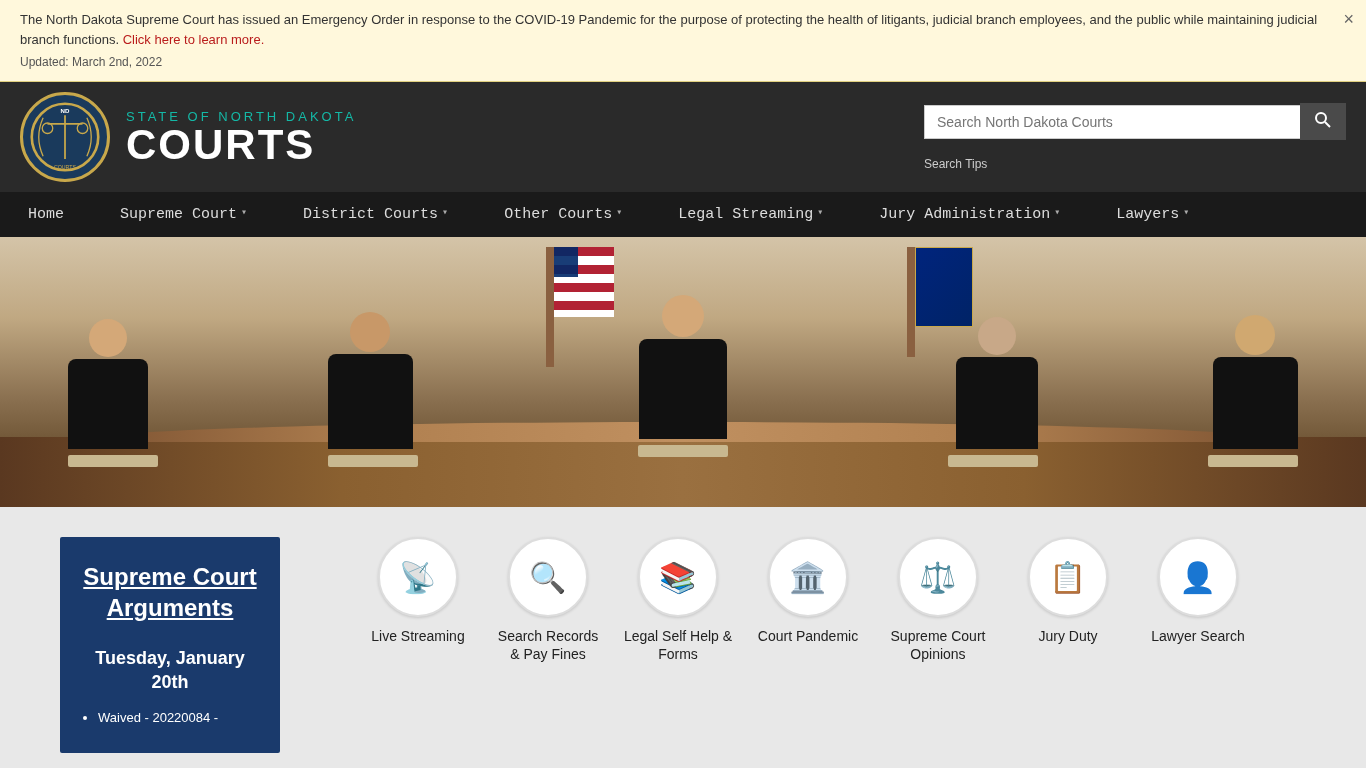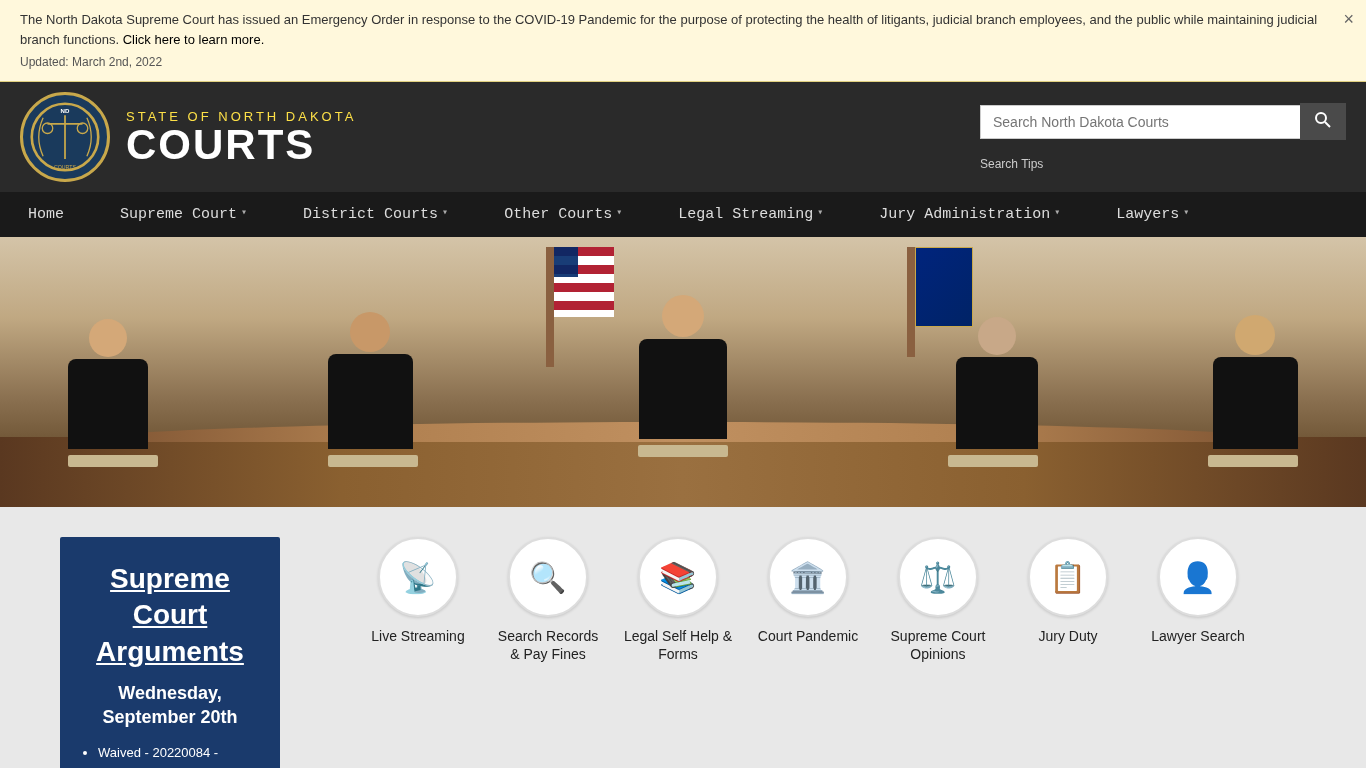--- a/index.html
+++ b/index.html
@@ -8,21 +8,21 @@
     
     .alert-banner {
       background: #fff8dc;
       border-bottom: 1px solid #e0d080;
       padding: 10px 40px 10px 20px;
       position: relative;
       font-size: 13px;
       color: #333;
       line-height: 1.5;
     }
-    .alert-banner a { color: #000000; text-decoration: none; }
+    .alert-banner a { color: #b91c1c; text-decoration: none; }
     .alert-close {
       position: absolute;
       right: 12px;
       top: 10px;
       cursor: pointer;
       font-size: 18px;
       color: #666;
       background: none;
       border: none;
       line-height: 1;
@@ -50,35 +50,35 @@
       color: #fff;
       font-size: 28px;
       flex-shrink: 0;
       overflow: hidden;
     }
     .logo-circle svg { width: 70px; height: 70px; }
     .site-title-area { color: #fff; }
     .site-title-area .state-line {
       font-size: 13px;
       letter-spacing: 3px;
-      color: #fde047;
+      color: #14b8a6;
       font-weight: normal;
       text-transform: uppercase;
     }
     .site-title-area .courts-line {
       font-size: 42px;
       font-weight: bold;
       letter-spacing: 2px;
       line-height: 1;
       color: #fff;
     }
     .search-area { display: flex; flex-direction: column; align-items: flex-start; }
     .search-box-row { display: flex; align-items: center; }
     .search-input {
-      width: 320px;
+      width: 376px;
       padding: 8px 12px;
       font-size: 14px;
       border: 1px solid #ccc;
       border-right: none;
       outline: none;
       color: #999;
     }
     .search-btn {
       background: #4a4a4a;
       border: 1px solid #4a4a4a;
@@ -152,25 +152,25 @@
     .sc-card {
       background: #1a3a6c;
       color: #fff;
       width: 220px;
       min-width: 220px;
       padding: 24px 20px;
       border-radius: 2px;
       min-height: 180px;
     }
     .sc-card h2 {
-      font-size: 28px;
+      font-size: 24px;
       font-weight: bold;
       text-align: center;
       text-decoration: underline;
-      margin-bottom: 12px;
+      margin-bottom: 24px;
       cursor: pointer;
       line-height: 1.3;
     }
     .sc-card .date {
       font-size: 18px;
       font-weight: bold;
       text-align: center;
       margin-bottom: 16px;
       line-height: 1.3;
     }
@@ -349,21 +349,21 @@
       <div style="position:absolute; bottom:40px; right:24%; width:90px; height:12px; background:#c8b890; border-radius:2px;"></div>
       <div style="position:absolute; bottom:40px; right:5%; width:90px; height:12px; background:#c8b890; border-radius:2px;"></div>
     </div>
   </div>
 </div>
 
 <div class="content-area">
 
   <div class="sc-card">
     <h2>Supreme Court Arguments</h2>
-    <div class="date">Wednesday, September 20th</div>
+    <div class="date">Tuesday, January 20th</div>
     <ul>
       <li>Waived - 20220084 -</li>
     </ul>
   </div>
 
   <div class="quick-links" id="quick-links-container">
   <a href="#" class="quick-link-item">
         <div class="quick-link-icon" style="font-size: 30px;">📡</div>
         <div class="quick-link-label">Live Streaming</div>
       </a>

